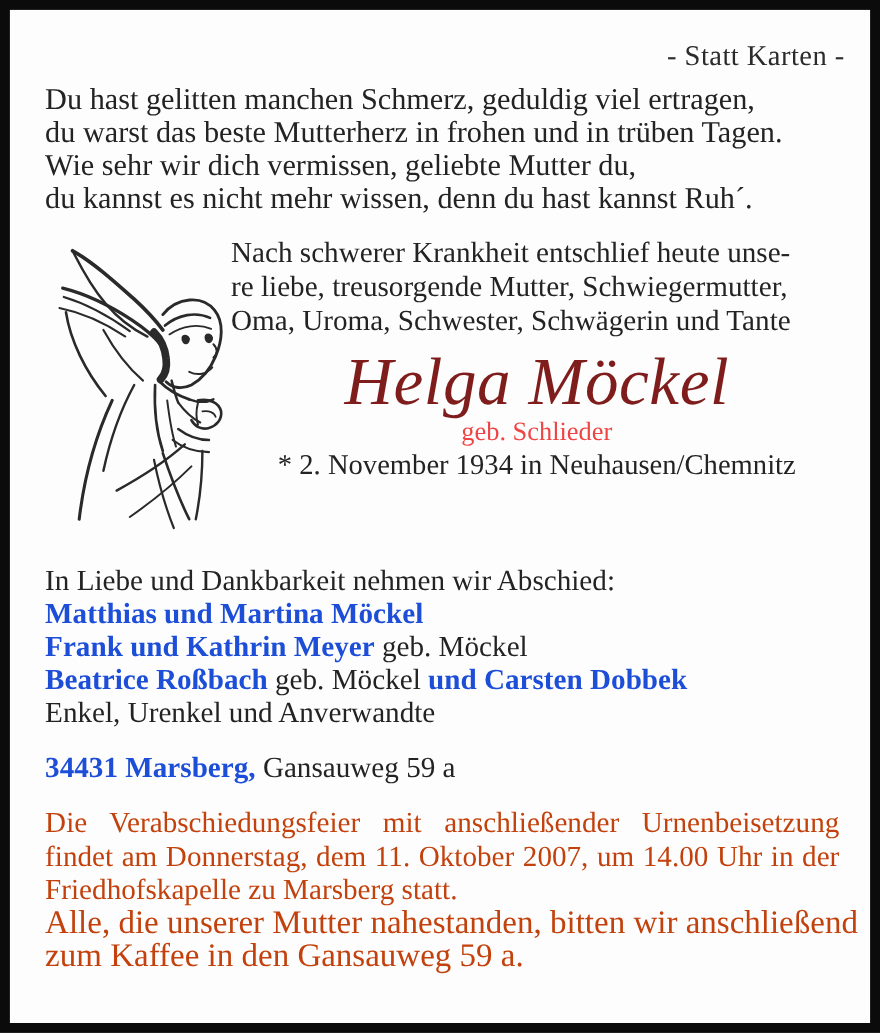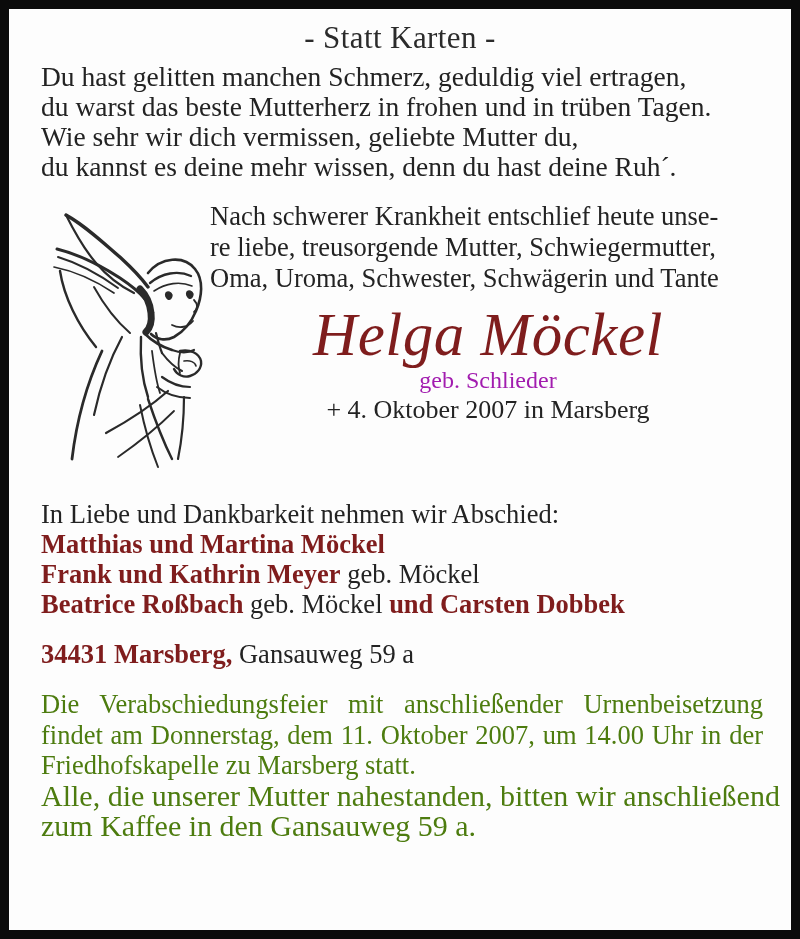--- a/index.html
+++ b/index.html
@@ -35,25 +35,25 @@
 
   
   .txt {
     color: #262626;
     font-family: "Liberation Serif", "DejaVu Serif", serif;
     -webkit-font-smoothing: antialiased;
   }
 
   
   .statt-karten {
-    text-align: center;
-    font-size: 31px;
+    text-align: right;
+    font-size: 26px;
     line-height: 30px;
     letter-spacing: 0.4px;
-    margin-top: 14px;
+    margin-top: 27px;
     color: #2b2b2b;
   }
 
   
   .poem {
     margin-top: 9px;
     font-size: 27.5px;
     line-height: 30px;
     padding-left: 9px;
     color: #232323;
@@ -94,21 +94,21 @@
     font-size: 61px;
     line-height: 70px;
     color: #7f1d1d;
     margin-top: 6px;
     letter-spacing: 0.5px;
   }
   .birthname {
     text-align: center;
     font-size: 24px;
     line-height: 29px;
-    color: #a21caf;
+    color: #ef4444;
     margin-top: -4px;
   }
   .dateline {
     text-align: center;
     font-size: 26px;
     line-height: 30px;
     color: #232323;
     white-space: pre;
   }
 
@@ -116,35 +116,35 @@
   .block {
     padding-left: 9px;
     color: #232323;
   }
   .family {
     margin-top: 20px;
     font-size: 26.5px;
     line-height: 30px;
   }
   .family div { white-space: pre; }
-  .b { font-weight: bold; color: #7f1d1d; }
+  .b { font-weight: bold; color: #1d4ed8; }
 
   .address {
     margin-top: 20px;
     font-size: 26.5px;
     line-height: 30px;
   }
   .address div { white-space: pre; }
 
   
   .closing {
     margin-top: 20px;
     padding-left: 9px;
     padding-right: 5px;
-    color: #4d7c0f;
+    color: #c2410c;
   }
   .para-just {
     font-size: 26.5px;
     line-height: 30.5px;
     text-align: justify;
     text-align-last: left;
     hyphens: manual;
   }
   .para-left {
     font-size: 30px;
@@ -158,21 +158,21 @@
 
 <div class="notice">
   <div class="sheet">
 
     <div class="txt statt-karten">- Statt Karten -</div>
 
     <div class="txt poem">
       <div>Du hast gelitten manchen Schmerz, geduldig viel ertragen,</div>
       <div>du warst das beste Mutterherz in frohen und in trüben Tagen.</div>
       <div>Wie sehr wir dich vermissen, geliebte Mutter du,</div>
-      <div>du kannst es deine mehr wissen, denn du hast deine Ruh´.</div>
+      <div>du kannst es nicht mehr wissen, denn du hast kannst Ruh´.</div>
     </div>
 
     <div class="mid">
 
       <div class="angel">
         <svg viewBox="0 0 160 278" xmlns="http://www.w3.org/2000/svg" fill="none" stroke="#2a2a2a" stroke-linecap="round" stroke-linejoin="round">
 
           <path d="M22 14 C40 24 60 42 78 58 C90 69 98 78 104 86" stroke-width="3.4"></path>
           <path d="M22 14 C30 30 40 48 52 62 C63 75 76 85 90 92" stroke-width="2.2"></path>
 
@@ -232,30 +232,31 @@
         <div class="txt intro">
           <div>Nach schwerer Krankheit entschlief heute unse-</div>
           <div>re liebe, treusorgende Mutter, Schwiegermutter,</div>
           <div>Oma, Uroma, Schwester, Schwägerin und Tante</div>
         </div>
 
         <div class="txt name">Helga Möckel</div>
 
         <div class="txt birthname">geb. Schlieder</div>
 
-
-        <div class="txt dateline">+ 4. Oktober 2007 in Marsberg</div>
+        <div class="txt dateline">* 2. November 1934 in Neuhausen/Chemnitz</div>
+
       </div>
     </div>
 
     <div class="txt block family">
       <div>In Liebe und Dankbarkeit nehmen wir Abschied:</div>
       <div><span class="b">Matthias und Martina Möckel</span></div>
       <div><span class="b">Frank und Kathrin Meyer</span><span> geb. Möckel</span></div>
       <div><span class="b">Beatrice Roßbach</span><span> geb. Möckel </span><span class="b">und Carsten Dobbek</span></div>
+      <div><span>Enkel, Urenkel und Anverwandte</span></div>
     </div>
 
     <div class="txt block address">
       <div><span class="b">34431 Marsberg,</span><span> Gansauweg 59 a</span></div>
     </div>
 
     <div class="txt closing">
       <div class="para-just">Die Verabschiedungsfeier mit anschließender Urnenbeisetzung findet am Donnerstag, dem 11. Oktober 2007, um 14.00 Uhr in der Friedhofskapelle zu Marsberg statt.</div>
       <div class="para-left">
         <div>Alle, die unserer Mutter nahestanden, bitten wir anschließend</div>

